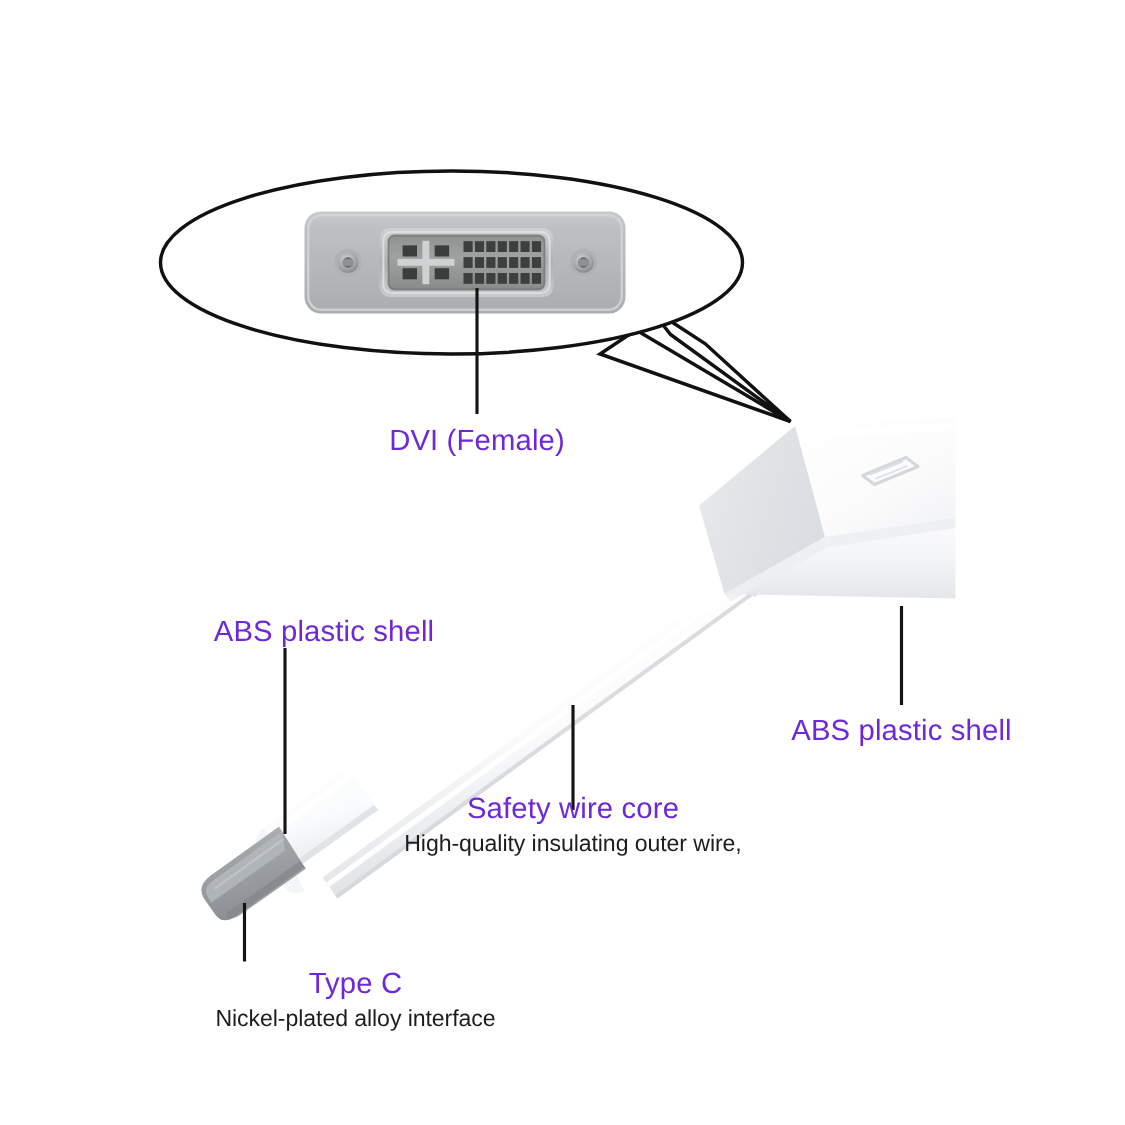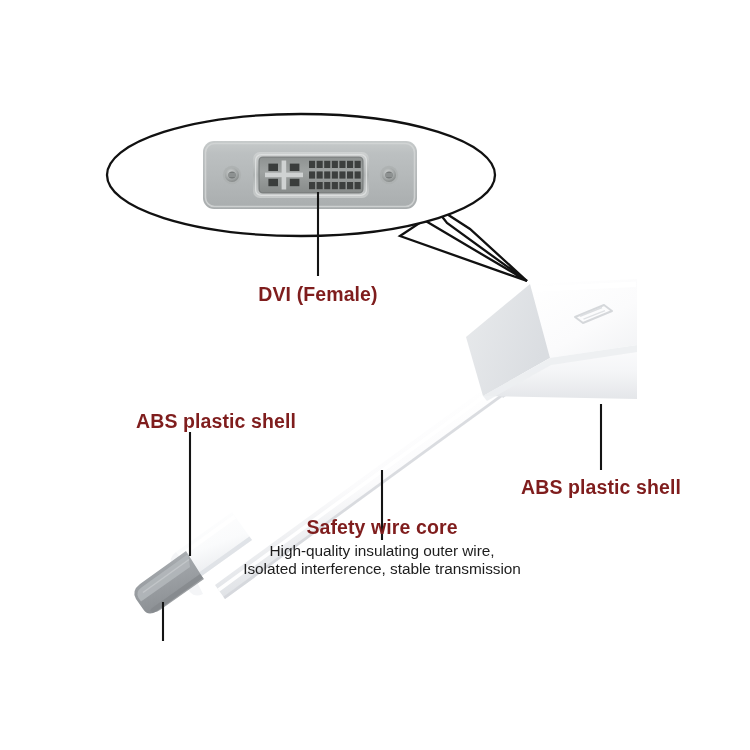--- a/index.html
+++ b/index.html
@@ -30,24 +30,24 @@
     width: 750px;
     height: 750px;
   }
   .lbl {
     position: absolute;
     color: #161616;
     white-space: nowrap;
     line-height: 1.18;
   }
   .lbl-title {
-    font-weight: bold;
+    font-weight: normal;
     font-size: 19.5px;
     letter-spacing: 0.1px;
-    color: #7f1d1d;
+    color: #6d28d9;
   }
   .lbl-sub {
     font-weight: normal;
     font-size: 15.4px;
     color: #1d1d1d;
     letter-spacing: -0.05px;
   }
   .ctr { text-align: center; }
 </style>
 </head>
@@ -245,20 +245,23 @@
   </div>
 
   <div class="lbl ctr" style="left:0; top:410px; width:432px;">
     <div class="lbl-title">ABS plastic shell</div>
   </div>
 
   <div class="lbl ctr" style="left:451px; top:476px; width:300px;">
     <div class="lbl-title">ABS plastic shell</div>
   </div>
 
-  <div class="lbl ctr" style="left:182px; top:516px; width:400px;">
+  <div class="lbl ctr" style="left:182px; top:528px; width:400px;">
     <div class="lbl-title">Safety wire core</div>
     <div class="lbl-sub" style="margin-top:3px;">High-quality insulating outer wire,</div>
-    <div class="lbl-sub">Isolated interference, stable transmission</div>
-  </div>
-
+  </div>
+
+  <div class="lbl ctr" style="left:87px; top:645px; width:300px;">
+    <div class="lbl-title">Type C</div>
+    <div class="lbl-sub" style="margin-top:3px;">Nickel-plated alloy interface</div>
+  </div>
 
 </div>
 
 </body></html>

